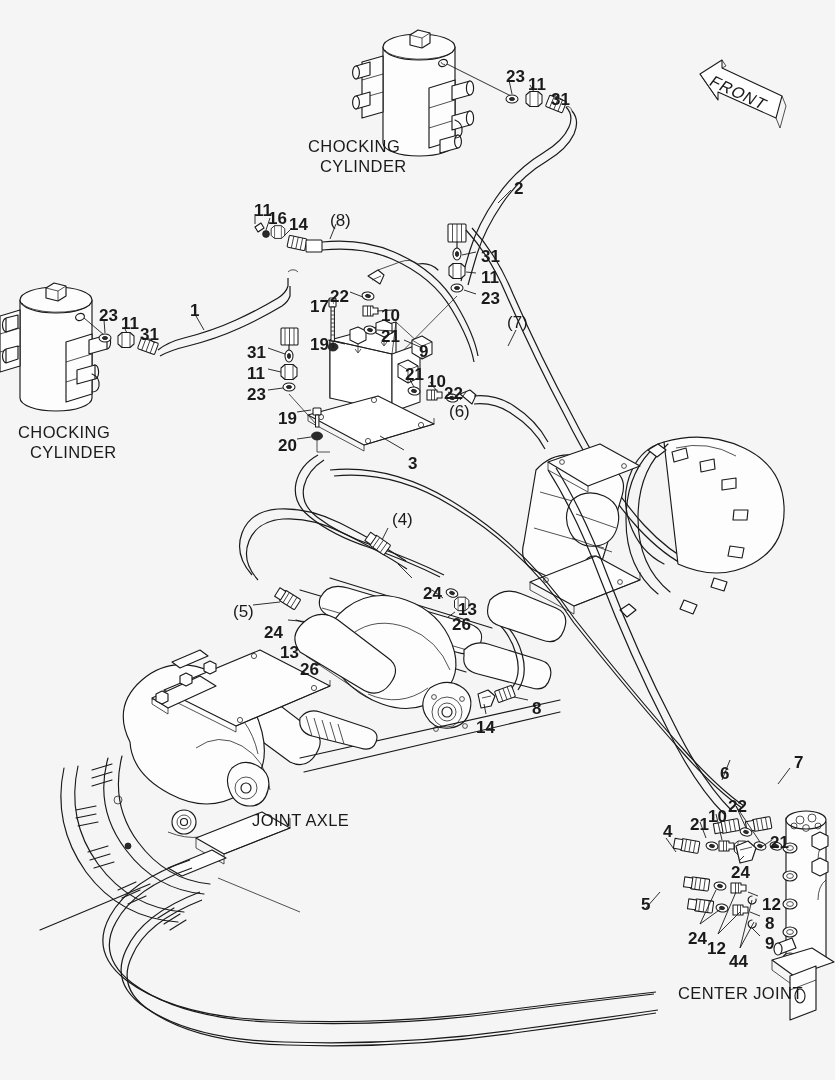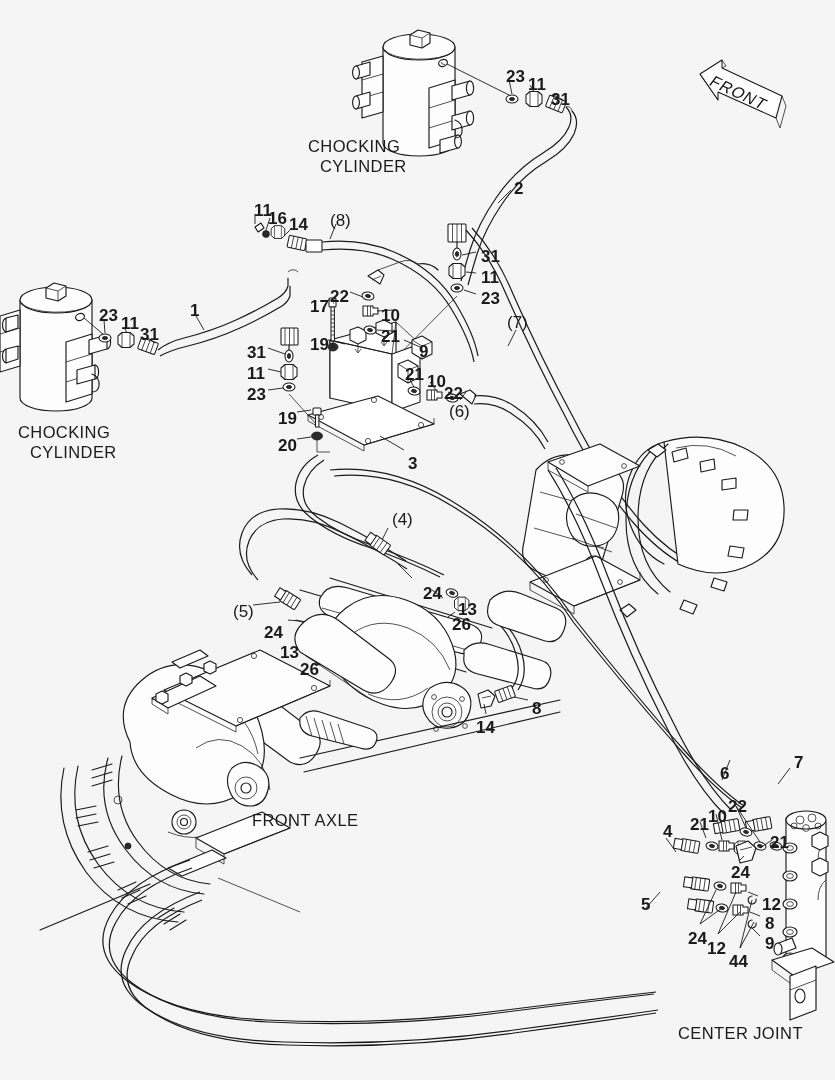--- a/index.html
+++ b/index.html
@@ -607,22 +607,22 @@
 </svg>
 
 <div>
 
   <div class="lbl cap" style="left:308px;top:138px;">CHOCKING</div>
   <div class="lbl cap" style="left:320px;top:158px;">CYLINDER</div>
 
   <div class="lbl cap" style="left:18px;top:424px;">CHOCKING</div>
   <div class="lbl cap" style="left:30px;top:444px;">CYLINDER</div>
 
-  <div class="lbl cap" style="left:252px;top:812px;">FRONT AXLE</div>
-  <div class="lbl cap" style="left:678px;top:985px;margin-top:40px;">CENTER JOINT</div>
+  <div class="lbl cap" style="left:252px;top:812px;">JOINT AXLE</div>
+  <div class="lbl cap" style="left:678px;top:985px;">CENTER JOINT</div>
 
   <div class="lbl" style="left:716px;top:74px;font-size:16px;letter-spacing:1px;transform:rotate(25deg) skewX(-12deg);transform-origin:left top;">FRONT</div>
 
   <div class="lbl num" style="left:506px;top:68px;">23</div>
   <div class="lbl num" style="left:528px;top:76px;">11</div>
   <div class="lbl num" style="left:551px;top:91px;">31</div>
   <div class="lbl num" style="left:514px;top:180px;">2</div>
   <div class="lbl num" style="left:481px;top:248px;">31</div>
   <div class="lbl num" style="left:481px;top:269px;">11</div>
   <div class="lbl num" style="left:481px;top:290px;">23</div>

